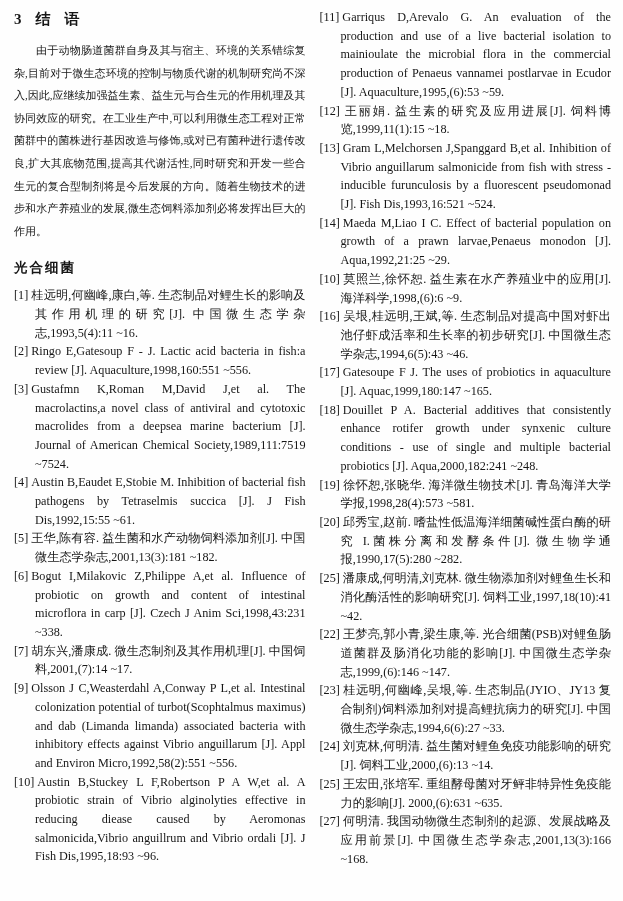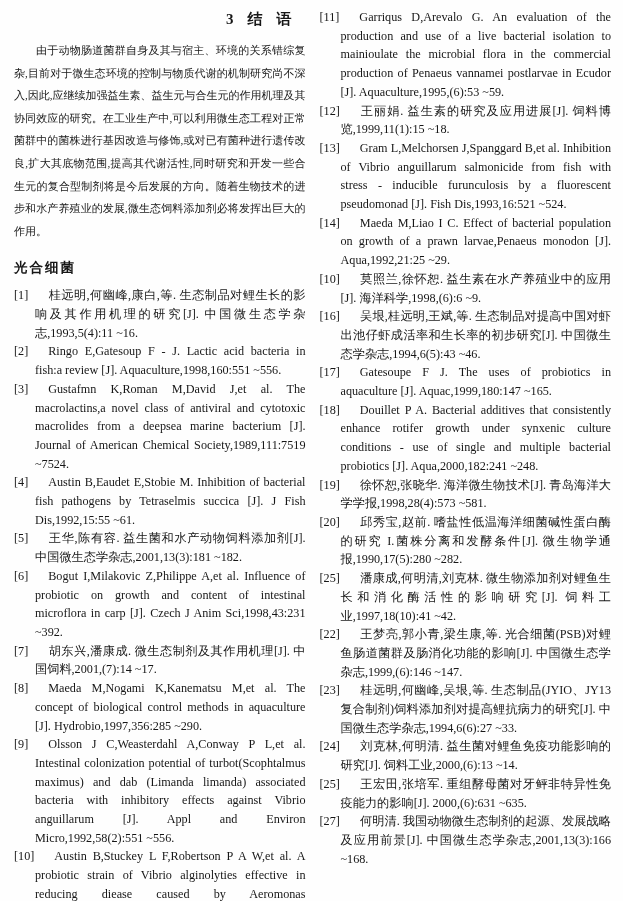--- a/index.html
+++ b/index.html
@@ -21,21 +21,20 @@
   }
   .col {
     width: 292px;
     box-sizing: border-box;
   }
   .sec-head {
     margin: 2px 0 10px 0;
     font-size: 15px;
     font-weight: bold;
     letter-spacing: 0;
-    text-align: right;
   }
   .sec-head .sec-num {
     margin-right: 14px;
   }
   .sec-head .sec-title {
     letter-spacing: 14px;
   }
   .para {
     margin: 0;
     font-size: 11px;
@@ -51,44 +50,43 @@
   }
   .ref {
     font-size: 12.2px;
     line-height: 18.7px;
     text-align: justify;
     padding-left: 21px;
     text-indent: -21px;
     margin: 0;
   }
   .ref-num {
-    margin-right: 20px;
+    margin-right: 3px;
     white-space: nowrap;
   }
 </style>
 </head>
 <body>
 
 <div class="page">
 
   <div class="col">
     <h2 class="sec-head"><span class="sec-num">3</span><span class="sec-title">结语</span></h2>
 
     <p class="para">由于动物肠道菌群自身及其与宿主、环境的关系错综复杂,目前对于微生态环境的控制与物质代谢的机制研究尚不深入,因此,应继续加强益生素、益生元与合生元的作用机理及其协同效应的研究。在工业生产中,可以利用微生态工程对正常菌群中的菌株进行基因改造与修饰,或对已有菌种进行遗传改良,扩大其底物范围,提高其代谢活性,同时研究和开发一些合生元的复合型制剂将是今后发展的方向。随着生物技术的进步和水产养殖业的发展,微生态饲料添加剂必将发挥出巨大的作用。</p>
 
     <h3 class="refs-head">光合细菌</h3>
 
     <div class="ref"><span class="ref-num">[1]</span><span>桂远明,何幽峰,康白,等. 生态制品对鲤生长的影响及其作用机理的研究[J]. 中国微生态学杂志,1993,5(4):11 ~16.</span></div>
     <div class="ref"><span class="ref-num">[2]</span><span>Ringo E,Gatesoup F - J. Lactic acid bacteria in fish:a review [J]. Aquaculture,1998,160:551 ~556.</span></div>
     <div class="ref"><span class="ref-num">[3]</span><span>Gustafmn K,Roman M,David J,et al. The macrolactins,a novel class of antiviral and cytotoxic macrolides from a deepsea marine bacterium [J]. Journal of American Chemical Society,1989,111:7519 ~7524.</span></div>
     <div class="ref"><span class="ref-num">[4]</span><span>Austin B,Eaudet E,Stobie M. Inhibition of bacterial fish pathogens by Tetraselmis succica [J]. J Fish Dis,1992,15:55 ~61.</span></div>
     <div class="ref"><span class="ref-num">[5]</span><span>王华,陈有容. 益生菌和水产动物饲料添加剂[J]. 中国微生态学杂志,2001,13(3):181 ~182.</span></div>
-    <div class="ref"><span class="ref-num">[6]</span><span>Bogut I,Milakovic Z,Philippe A,et al. Influence of probiotic on growth and content of intestinal microflora in carp [J]. Czech J Anim Sci,1998,43:231 ~392.</span></div>
+    <div class="ref"><span class="ref-num">[6]</span><span>Bogut I,Milakovic Z,Philippe A,et al. Influence of probiotic on growth and content of intestinal microflora in carp [J]. Czech J Anim Sci,1998,43:231 ~338.</span></div>
     <div class="ref"><span class="ref-num">[7]</span><span>胡东兴,潘康成. 微生态制剂及其作用机理[J]. 中国饲料,2001,(7):14 ~17.</span></div>
-    <div class="ref"><span class="ref-num">[8]</span><span>Maeda M,Nogami K,Kanematsu M,et al. The concept of biological control methods in aquaculture [J]. Hydrobio,1997,356:285 ~290.</span></div>
     <div class="ref"><span class="ref-num">[9]</span><span>Olsson J C,Weasterdahl A,Conway P L,et al. Intestinal colonization potential of turbot(Scophtalmus maximus) and dab (Limanda limanda) associated bacteria with inhibitory effects against Vibrio anguillarum [J]. Appl and Environ Micro,1992,58(2):551 ~556.</span></div>
     <div class="ref"><span class="ref-num">[10]</span><span>Austin B,Stuckey L F,Robertson P A W,et al. A probiotic strain of Vibrio alginolyties effective in reducing diease caused by Aeromonas salmonicida,Vibrio anguillrum and Vibrio ordali [J]. J Fish Dis,1995,18:93 ~96.</span></div>
   </div>
 
   <div class="col">
     <div class="ref"><span class="ref-num">[11]</span><span>Garriqus D,Arevalo G. An evaluation of the production and use of a live bacterial isolation to mainioulate the microbial flora in the commercial production of Penaeus vannamei postlarvae in Ecudor [J]. Aquaculture,1995,(6):53 ~59.</span></div>
     <div class="ref"><span class="ref-num">[12]</span><span>王丽娟. 益生素的研究及应用进展[J]. 饲料博览,1999,11(1):15 ~18.</span></div>
     <div class="ref"><span class="ref-num">[13]</span><span>Gram L,Melchorsen J,Spanggard B,et al. Inhibition of Vibrio anguillarum salmonicide from fish with stress - inducible furunculosis by a fluorescent pseudomonad [J]. Fish Dis,1993,16:521 ~524.</span></div>
     <div class="ref"><span class="ref-num">[14]</span><span>Maeda M,Liao I C. Effect of bacterial population on growth of a prawn larvae,Penaeus monodon [J]. Aqua,1992,21:25 ~29.</span></div>
     <div class="ref"><span class="ref-num">[10]</span><span>莫照兰,徐怀恕. 益生素在水产养殖业中的应用[J]. 海洋科学,1998,(6):6 ~9.</span></div>

